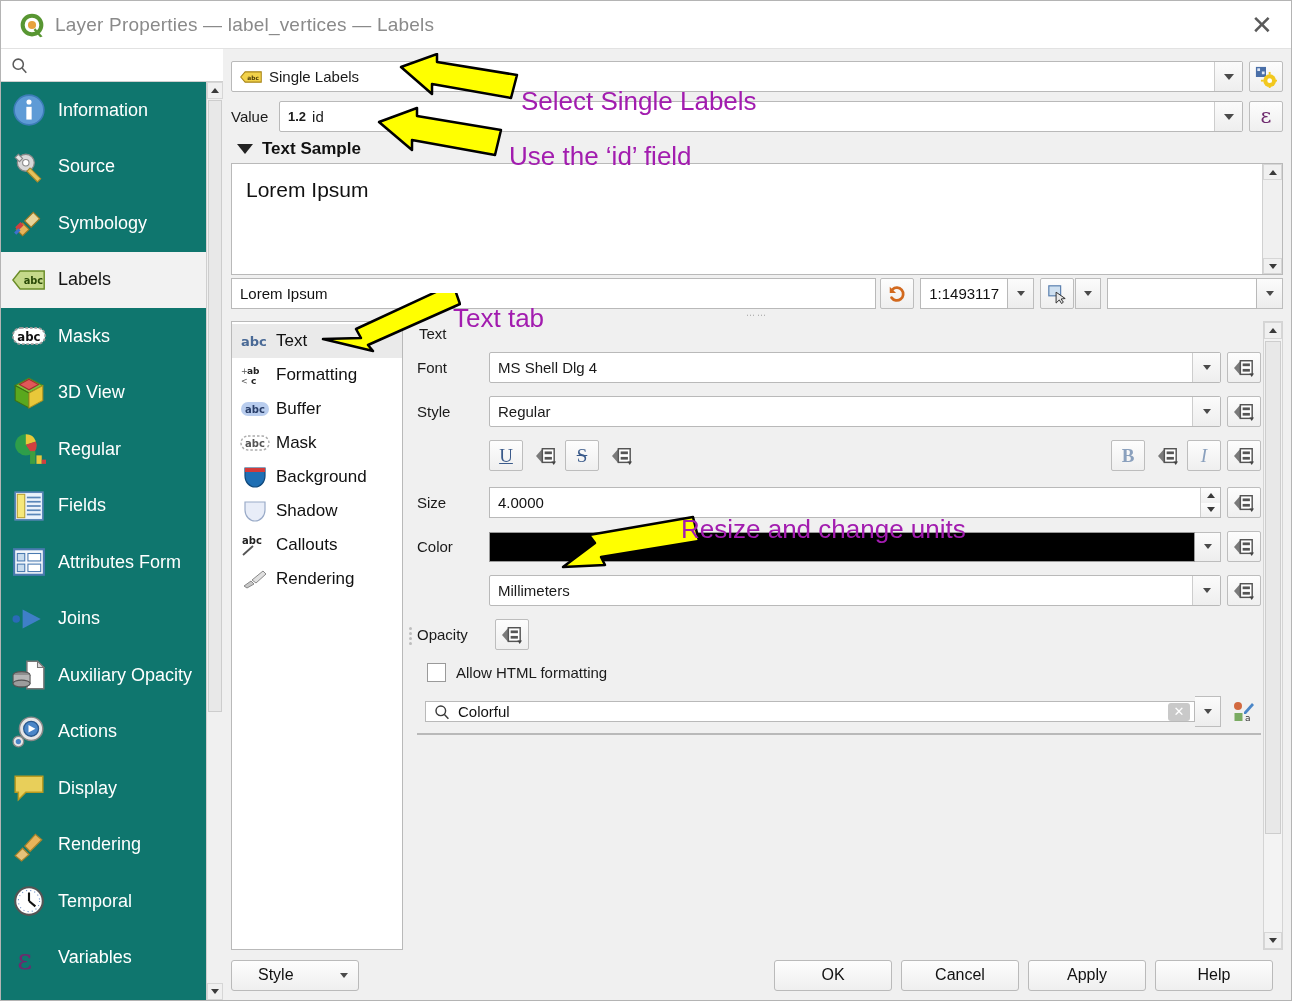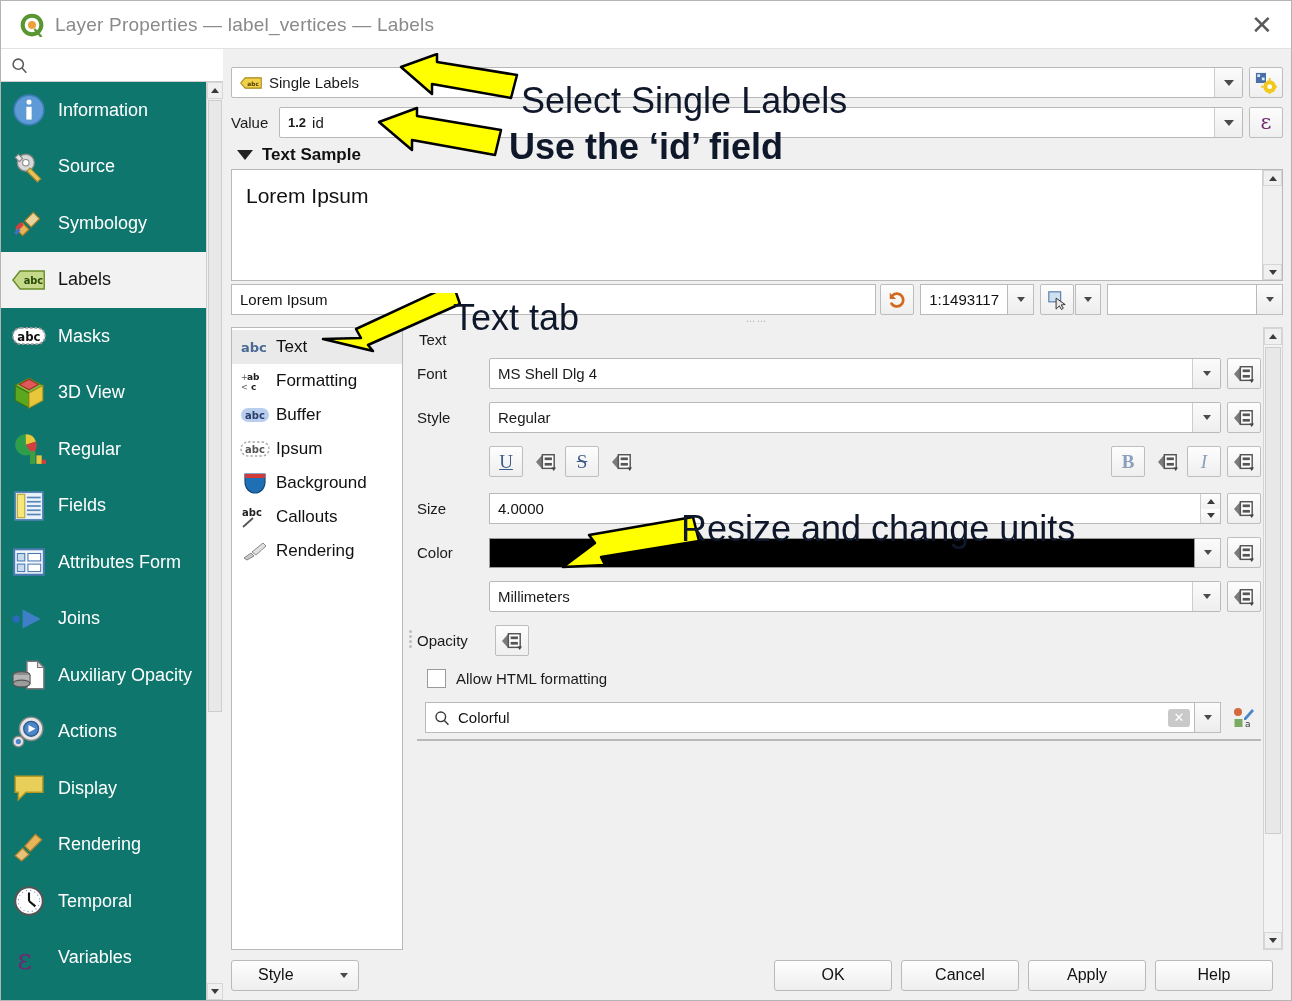--- a/index.html
+++ b/index.html
@@ -60,21 +60,21 @@
   }
   .sb-arrow {
     height:17px; background:#f0f0f0; display:flex; align-items:center; justify-content:center;
     border:1px solid #d6d6d6; cursor:pointer;
   }
   .sb-arrow.top { position:absolute; top:0; left:0; right:0; }
   .sb-arrow.bot { position:absolute; bottom:0; left:0; right:0; }
   .sb-thumb { position:absolute; left:1px; right:1px; background:#e8e8e8; border:1px solid #cdcdcd; cursor:pointer; }
 
   
-  .content { flex:1 1 auto; position:relative; background:#f0f0f0; padding:18px 8px 0 8px; display:flex; flex-direction:column; }
+  .content { flex:1 1 auto; position:relative; background:#f0f0f0; padding:12px 8px 0 8px; display:flex; flex-direction:column; }
 
   .row { display:flex; align-items:center; }
 
   .combo {
     height:31px; background:#ffffff; border:1px solid #b9b9b9; border-radius:2px;
     display:flex; align-items:center; position:relative; padding-left:8px;
     font-size:15px; color:#1a1a1a; cursor:pointer;
   }
   .combo .arrowbox {
     position:absolute; right:0; top:0; bottom:0; width:28px;
@@ -156,21 +156,21 @@
   .colorfield { height:30px; background:#000000; border:1px solid #9a9a9a; flex:1 1 auto; }
 
   .slider { flex:1 1 auto; position:relative; height:20px; display:flex; align-items:center; }
   .slider .track { position:absolute; left:0; right:0; height:3px; background:#dcdcdc; border:1px solid #c2c2c2; }
   .slider .knob { position:absolute; right:0; width:17px; height:22px; background:linear-gradient(#fdfdfd,#ececec); border:1px solid #a9a9a9; border-radius:3px; cursor:pointer; }
 
   .chkrow { display:flex; align-items:center; margin:4px 0 14px 10px; }
   .chk { width:19px; height:19px; background:#fff; border:1px solid #9a9a9a; margin-right:10px; cursor:pointer; }
 
   .searchfield {
-    height:31px; background:#ffffff; border:1px solid #b9b9b9; display:flex; align-items:center;
+    height:21px; background:#ffffff; border:1px solid #b9b9b9; display:flex; align-items:center;
     padding-left:8px; font-size:15px; color:#111; flex:1 1 auto; position:relative;
   }
   .clearbtn { width:22px; height:18px; background:#c9c9c9; border-radius:3px; display:flex; align-items:center; justify-content:center; margin-right:4px; cursor:pointer; color:#fff; font-size:13px; }
 
   .listbox { background:#ffffff; border:1px solid #b9b9b9; flex:1 1 auto; min-height:0; }
 
   .fscroll { width:20px; flex:0 0 20px; background:#f3f3f3; border:1px solid #d4d4d4; position:relative; margin-left:2px; }
 
   
   .footer { height:50px; display:flex; align-items:center; padding:0 10px 0 0; }
@@ -178,21 +178,21 @@
     height:31px; min-width:118px; background:linear-gradient(#fdfdfd,#efefef);
     border:1px solid #bababa; border-radius:3px; font-size:16px; color:#111;
     display:flex; align-items:center; justify-content:center; cursor:pointer;
     font-family:inherit;
   }
   .btn.style { min-width:128px; justify-content:space-between; padding:0 10px 0 26px; }
   .footer-spacer { flex:1 1 auto; }
   .footer .btn + .btn { margin-left:9px; }
 
   
-  .anno { position:absolute; color:#0f172a; font-size:36px; white-space:nowrap; pointer-events:none; font-family:"Liberation Sans", sans-serif; }
+  .anno { position:absolute; color:#a21caf; font-size:26px; white-space:nowrap; pointer-events:none; font-family:"Liberation Sans", sans-serif; }
   .arrowsvg { position:absolute; pointer-events:none; }
 </style>
 </head>
 <body>
 
 <div class="window">
 
   <div class="titlebar">
     <svg class="title-icon" viewBox="0 0 32 32">
       <path d="M16 2 A14 14 0 1 0 16 30 A14 14 0 1 0 16 2 Z M16 7 A9 9 0 1 1 16 25 A9 9 0 1 1 16 7 Z" fill="#589632"></path>
@@ -545,33 +545,41 @@
             <span>Buffer</span>
           </div>
 
           <div class="tabitem">
             <span class="ticon">
               <svg width="30" height="16" viewBox="0 0 30 16">
                 <rect x="1" y="1" width="28" height="14" rx="7" fill="#fff" stroke="#aaa" stroke-width="1.4" stroke-dasharray="2.5 2"></rect>
                 <text x="5" y="12" font-family="DejaVu Sans" font-size="10" font-weight="bold" fill="#555">abc</text>
               </svg>
             </span>
-            <span>Ipsum</span>
+            <span>Mask</span>
           </div>
 
           <div class="tabitem">
             <span class="ticon">
               <svg width="26" height="22" viewBox="0 0 24 22">
                 <path d="M2 2 h20 v8 a10 11 0 0 1 -10 11 a10 11 0 0 1 -10 -11 z" fill="#1f6fb4" stroke="#10497c" stroke-width="1.2"></path>
                 <path d="M2 2 h20 v4 h-20 z" fill="#d33a3a"></path>
               </svg>
             </span>
             <span>Background</span>
           </div>
 
+          <div class="tabitem">
+            <span class="ticon">
+              <svg width="26" height="22" viewBox="0 0 24 22">
+                <path d="M2 2 h20 v8 a10 11 0 0 1 -10 11 a10 11 0 0 1 -10 -11 z" fill="#e8edf8" stroke="#9aabc8" stroke-width="1.2"></path>
+              </svg>
+            </span>
+            <span>Shadow</span>
+          </div>
 
           <div class="tabitem">
             <span class="ticon">
               <svg width="28" height="22" viewBox="0 0 28 22">
                 <text x="1" y="10" font-family="DejaVu Sans" font-size="10" font-weight="bold" fill="#222">abc</text>
                 <line x1="2" y1="21" x2="12" y2="12" stroke="#555" stroke-width="1.8"></line>
               </svg>
             </span>
             <span>Callouts</span>
           </div>
@@ -832,21 +840,21 @@
   </div>
 
   <svg class="arrowsvg" style="left:398px; top:52px; width:120px; height:52px;" viewBox="0 0 120 52">
     <path d="M2 14 L38 1 L38 9 L118 22 L112 45 L33 31 L33 41 Z" fill="#ffff00" stroke="#000" stroke-width="2.5" stroke-linejoin="round"></path>
   </svg>
   <div class="anno" style="left:520px; top:100px; transform:translateY(-50%);">Select Single Labels</div>
 
   <svg class="arrowsvg" style="left:376px; top:105px; width:126px; height:55px;" viewBox="0 0 126 55">
     <path d="M2 16 L40 2 L40 10 L124 24 L118 49 L35 34 L35 44 Z" fill="#ffff00" stroke="#000" stroke-width="2.5" stroke-linejoin="round"></path>
   </svg>
-  <div class="anno" style="left:508px; top:146px; transform:translateY(-50%);font-weight:bold;">Use the ‘id’ field</div>
+  <div class="anno" style="left:508px; top:155px; transform:translateY(-50%);">Use the ‘id’ field</div>
 
   <svg class="arrowsvg" style="left:320px; top:292px; width:140px; height:60px;" viewBox="0 0 140 60">
     <path d="M2 58 L40 57 L35 48 L132 3 L139 23 L47 64 L52 70 Z" fill="#ffff00" stroke="#000" stroke-width="2.5" stroke-linejoin="round" transform="translate(0,-12)"></path>
   </svg>
   <div class="anno" style="left:452px; top:317px; transform:translateY(-50%);">Text tab</div>
 
   <svg class="arrowsvg" style="left:560px; top:510px; width:140px; height:70px;" viewBox="0 0 140 70">
     <path d="M2 56 L34 32 L28 24 L132 6 L138 30 L40 46 L44 54 Z" fill="#ffff00" stroke="#000" stroke-width="2.5" stroke-linejoin="round"></path>
   </svg>
   <div class="anno" style="left:680px; top:528px; transform:translateY(-50%);">Resize and change units</div>

